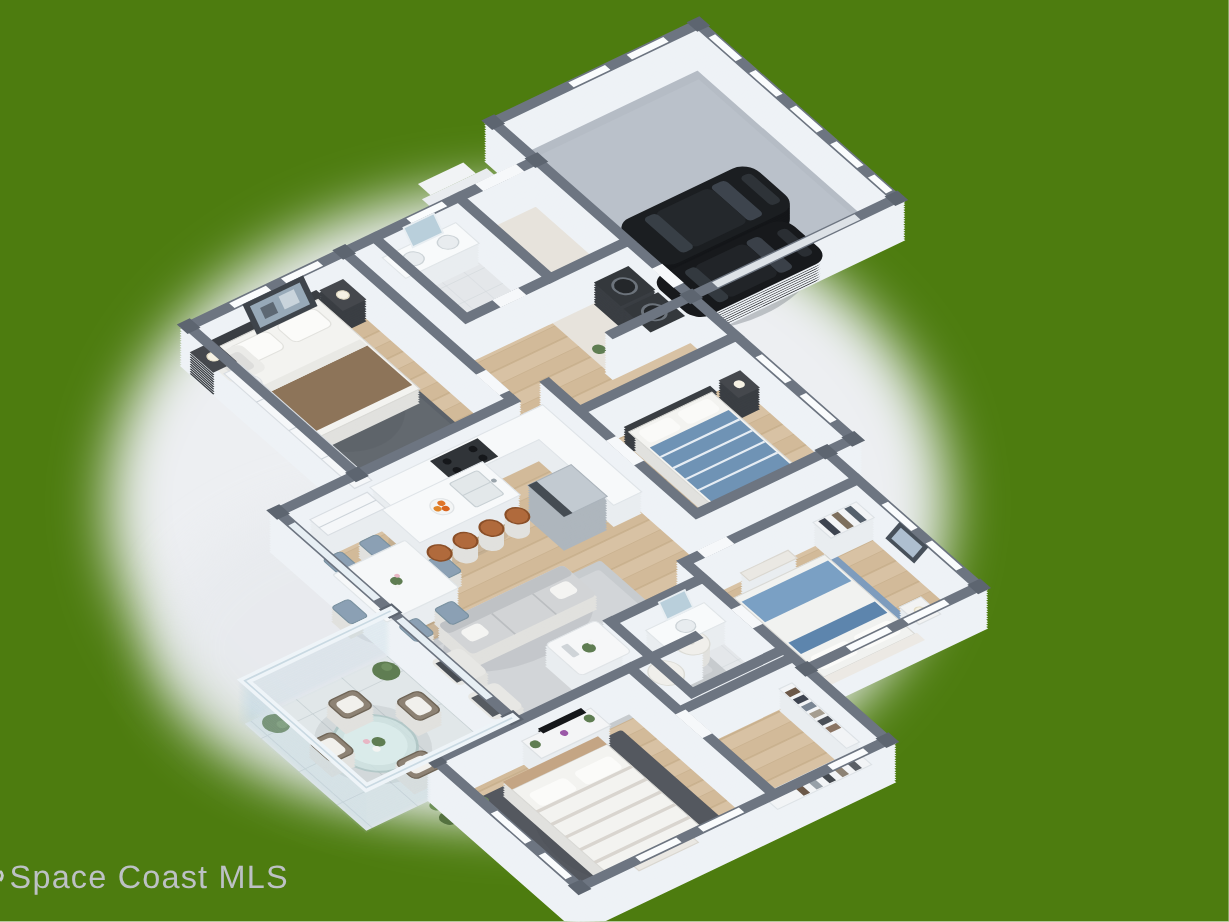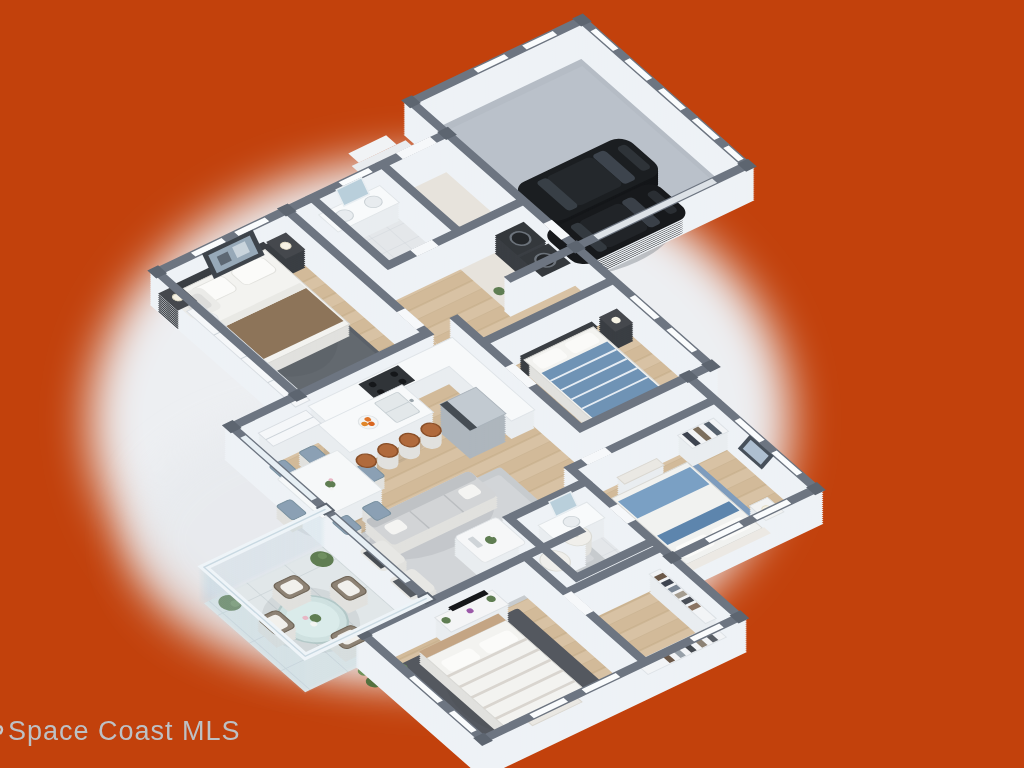--- a/index.html
+++ b/index.html
@@ -1,16 +1,16 @@
 <!DOCTYPE html>
 <html><head>
 <meta charset="utf-8">
 <style>
   html,body{margin:0;padding:0;background:#ffffff;width:1024px;height:768px;overflow:hidden}
-  #stage{position:relative;width:1024px;height:768px;background:#c2410c}
+  #stage{position:relative;width:1024px;height:768px;background:#4d7c0f}
   svg{display:block}
   .wm{font-family:"Liberation Sans","DejaVu Sans",sans-serif;font-size:27px;font-weight:400;letter-spacing:1px}
 </style>
 </head>
 <body>
 
 <div id="stage">
 <svg width="1024" height="768" viewBox="0 0 1024 768">
 <defs>
   <filter id="b1" x="-50%" y="-50%" width="200%" height="200%">

